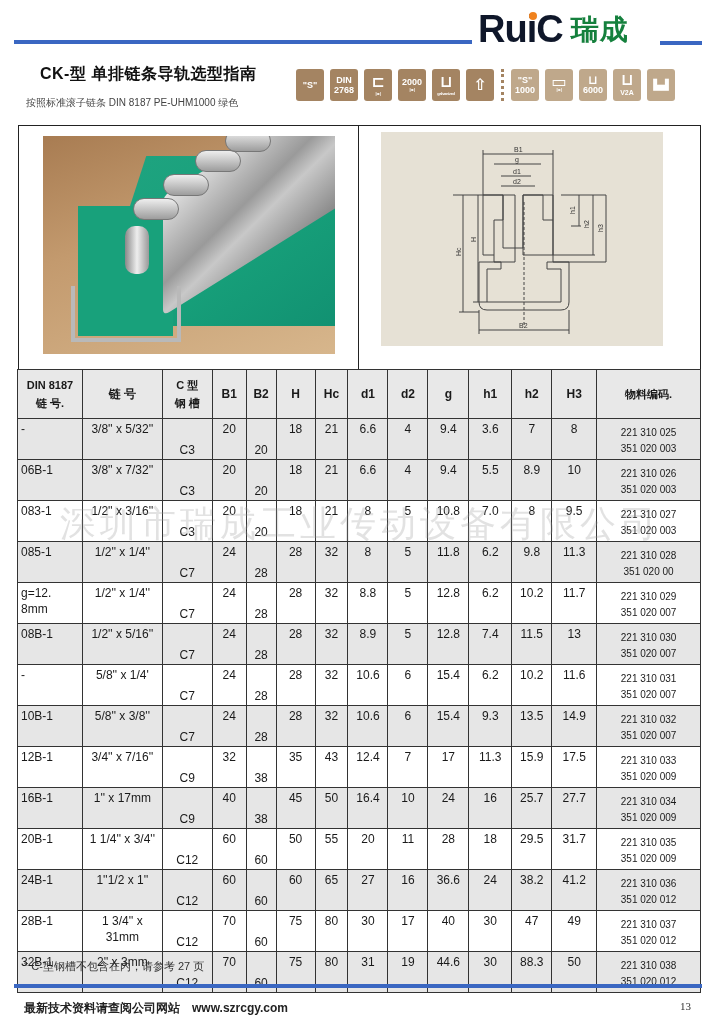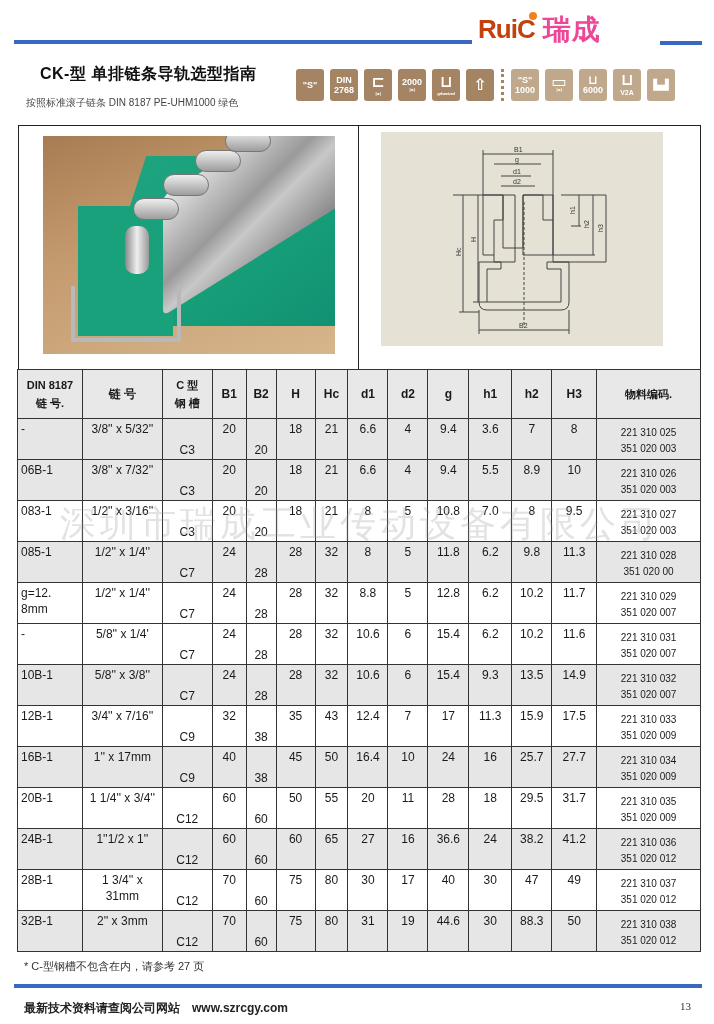--- a/index.html
+++ b/index.html
@@ -3,23 +3,23 @@
 <meta charset="utf-8">
 <style>
   * { box-sizing: border-box; margin: 0; padding: 0; }
   html, body { width: 714px; height: 1024px; background: #ffffff; overflow: hidden; }
   body { position: relative; font-family: "Liberation Sans", "DejaVu Sans", sans-serif; color: #1a1a1a; }
 
   
   .hdr-line-left { position: absolute; left: 14px; top: 40px; width: 458px; height: 4px; background: #3a67c2; }
   .hdr-line-right { position: absolute; left: 660px; top: 41px; width: 42px; height: 4px; background: #3a67c2; }
   .logo { position: absolute; left: 478px; top: 8px; height: 40px; display: flex; align-items: flex-end; }
-  .logo-mark { font-family: "Liberation Sans", sans-serif; font-weight: bold; font-size: 26px; color: #c2410c; letter-spacing: -1px; line-height: 38px; position: relative; }
+  .logo-mark { font-family: "Liberation Sans", sans-serif; font-weight: bold; font-size: 38px; color: #0f172a; letter-spacing: -1px; line-height: 38px; position: relative; }
   .logo-dot { position: absolute; left: 51px; top: 2px; width: 8px; height: 8px; border-radius: 50%; background: #f0821e; }
-  .logo-cn { font-family: "DejaVu Sans", sans-serif; font-weight: bold; font-size: 28px; color: #ec4899; margin-left: 8px; line-height: 36px; letter-spacing: 1px; }
+  .logo-cn { font-family: "DejaVu Sans", sans-serif; font-weight: bold; font-size: 28px; color: #15803d; margin-left: 8px; line-height: 36px; letter-spacing: 1px; }
 
   .title { position: absolute; left: 40px; top: 64px; font-size: 16px; font-weight: bold; color: #111; letter-spacing: 0.5px; }
   .subtitle { position: absolute; left: 26px; top: 96px; font-size: 10px; color: #444; }
 
   .icons { position: absolute; left: 296px; top: 69px; display: flex; gap: 6px; align-items: center; }
   .icon-badge { width: 28px; height: 32px; background: #a48462; border-radius: 3px; color: #fff; font-size: 9px; font-weight: bold; display: flex; flex-direction: column; align-items: center; justify-content: center; line-height: 10px; text-align: center; }
   .icon-badge.light { background: #bfa88b; }
   .icon-badge .sm { font-size: 4px; letter-spacing: -0.3px; line-height: 6px; }
   .icon-sep { width: 3px; height: 32px; border-left: 3px dotted #a48462; margin: 0 1px; }
 
@@ -293,20 +293,36 @@
         <td class="c">28</td>
         <td class="c">32</td>
         <td class="c">8.8</td>
         <td class="c">5</td>
         <td class="c">12.8</td>
         <td class="c">6.2</td>
         <td class="c">10.2</td>
         <td class="c">11.7</td>
         <td class="code"><span>221 310 029</span><br><span>351 020 007</span></td>
       </tr>
+      <tr class="shade">
+        <td class="l">08B-1</td>
+        <td class="c">1/2'' x 5/16''</td>
+        <td class="c bot">C7</td>
+        <td class="c">24</td>
+        <td class="c bot">28</td>
+        <td class="c">28</td>
+        <td class="c">32</td>
+        <td class="c">8.9</td>
+        <td class="c">5</td>
+        <td class="c">12.8</td>
+        <td class="c">7.4</td>
+        <td class="c">11.5</td>
+        <td class="c">13</td>
+        <td class="code"><span>221 310 030</span><br><span>351 020 007</span></td>
+      </tr>
       <tr>
         <td class="l">-</td>
         <td class="c">5/8'' x 1/4'</td>
         <td class="c bot">C7</td>
         <td class="c">24</td>
         <td class="c bot">28</td>
         <td class="c">28</td>
         <td class="c">32</td>
         <td class="c">10.6</td>
         <td class="c">6</td>

